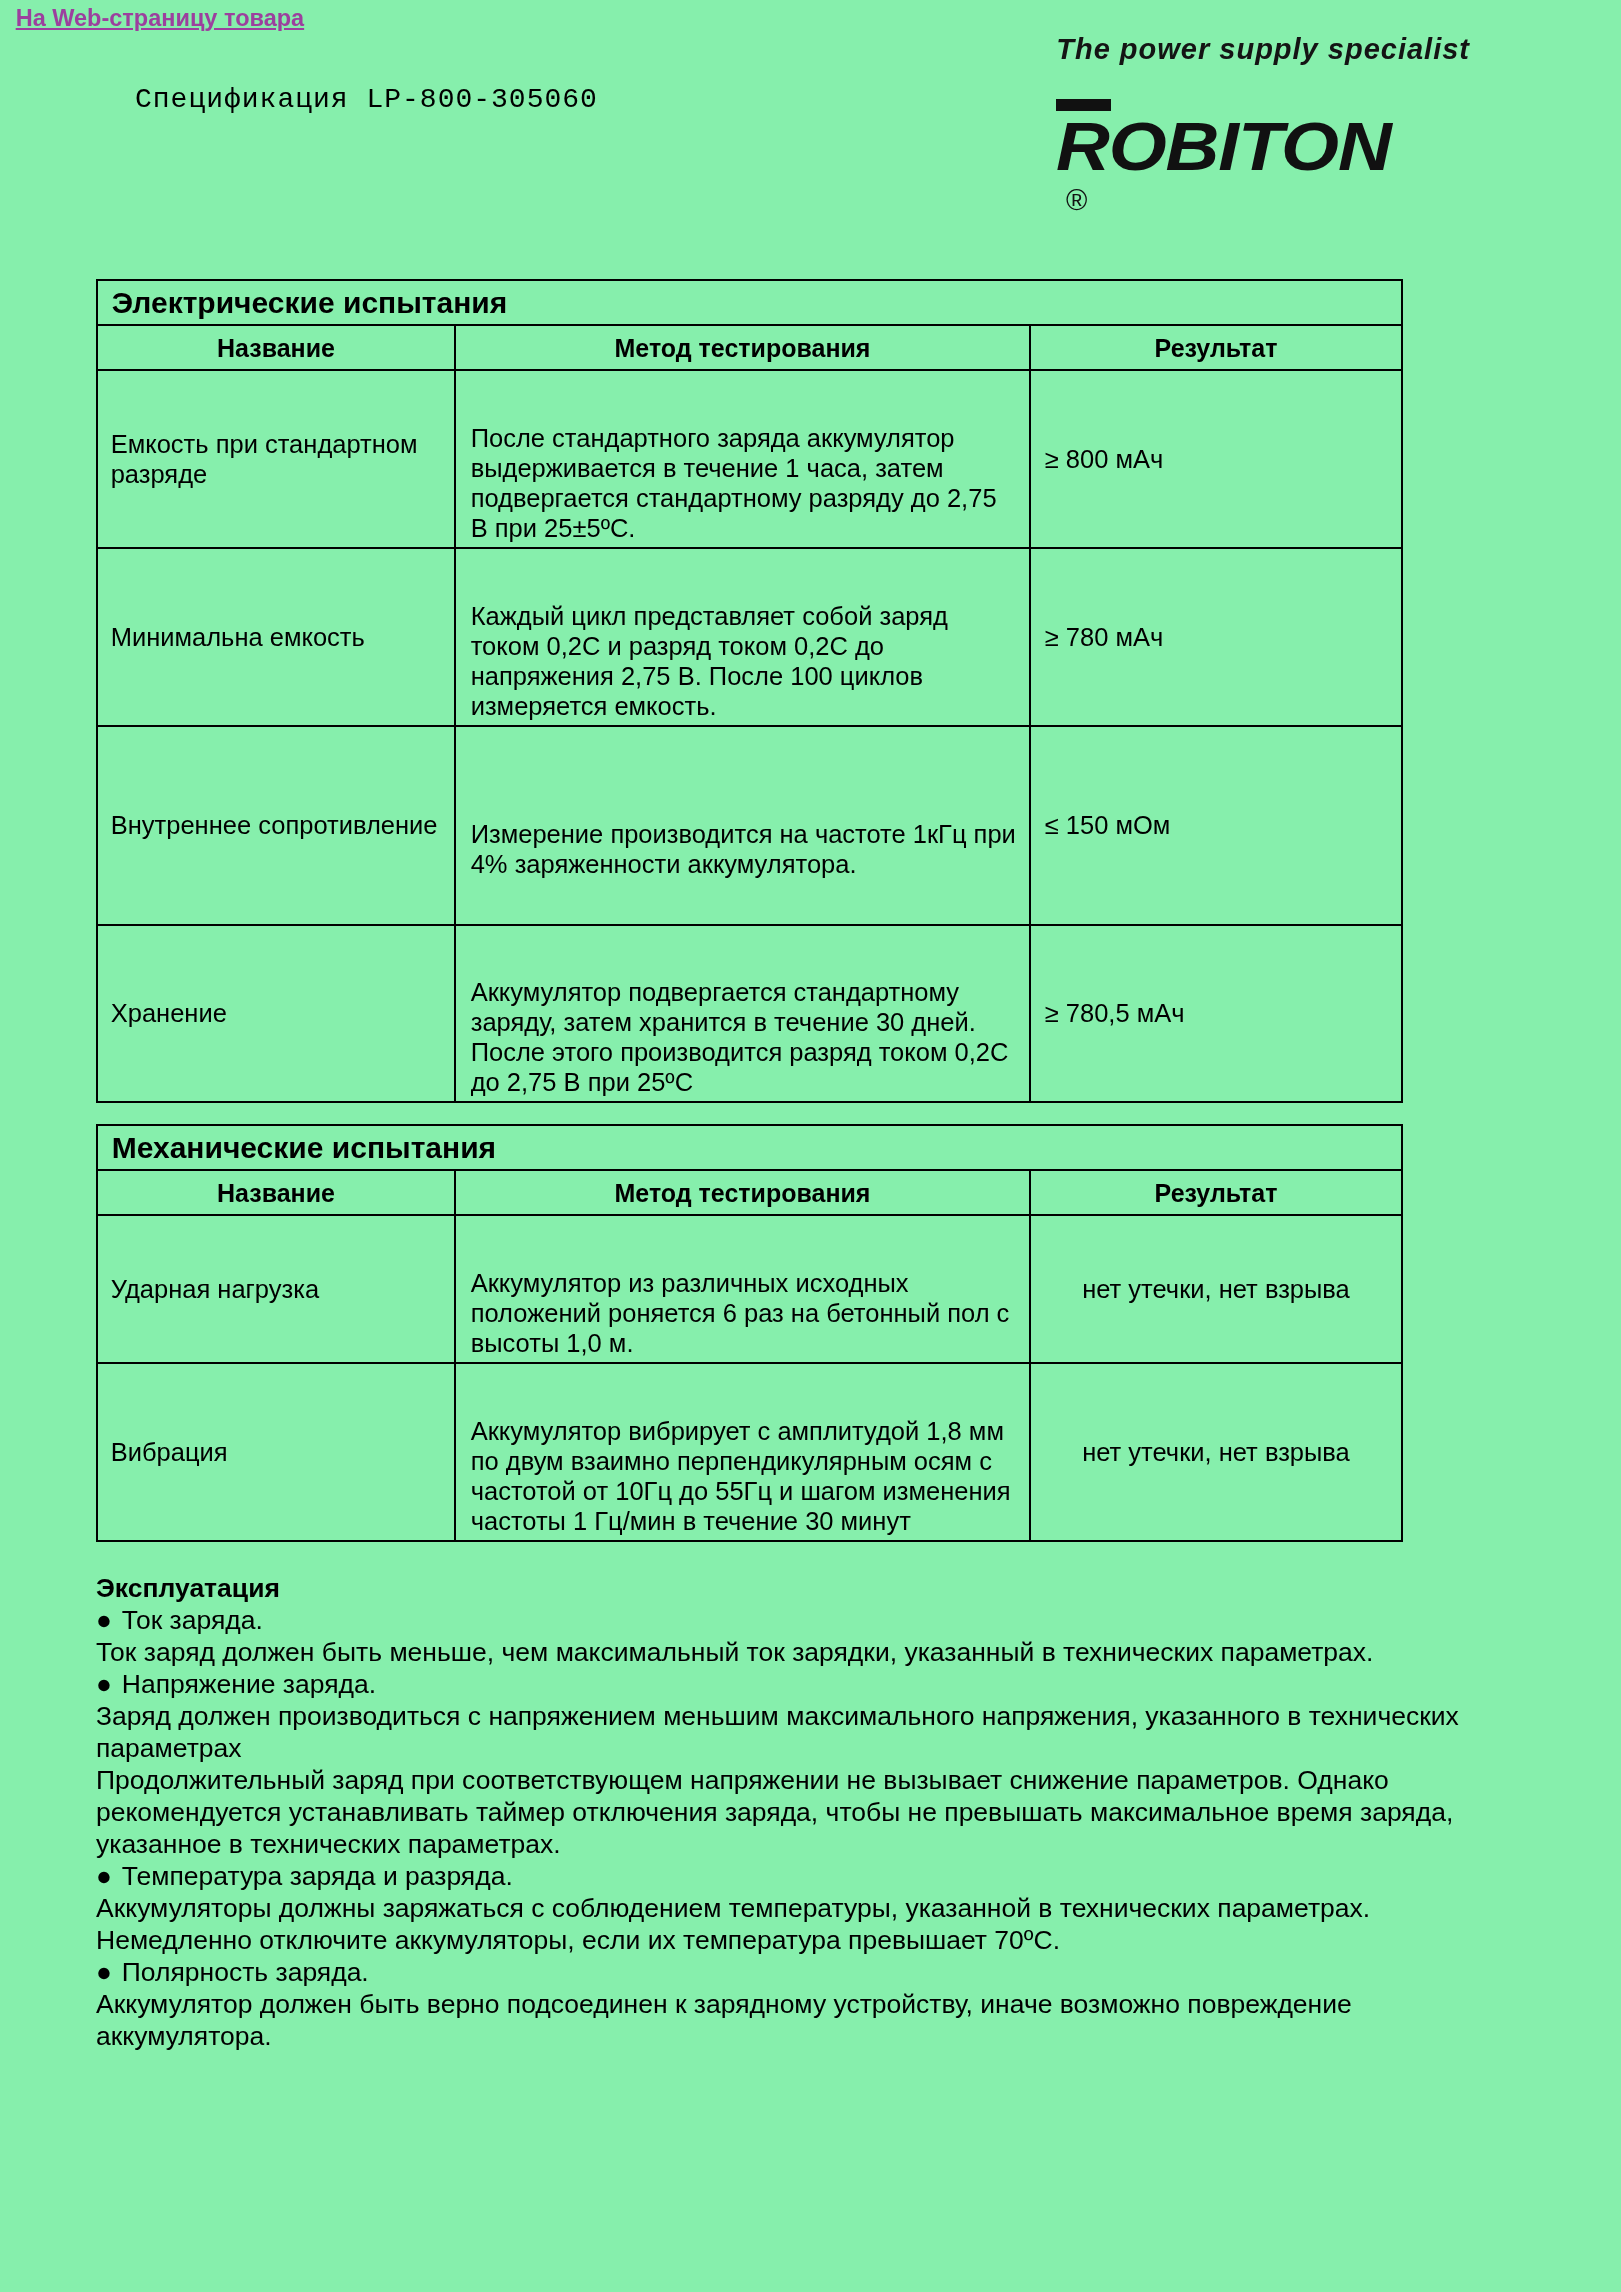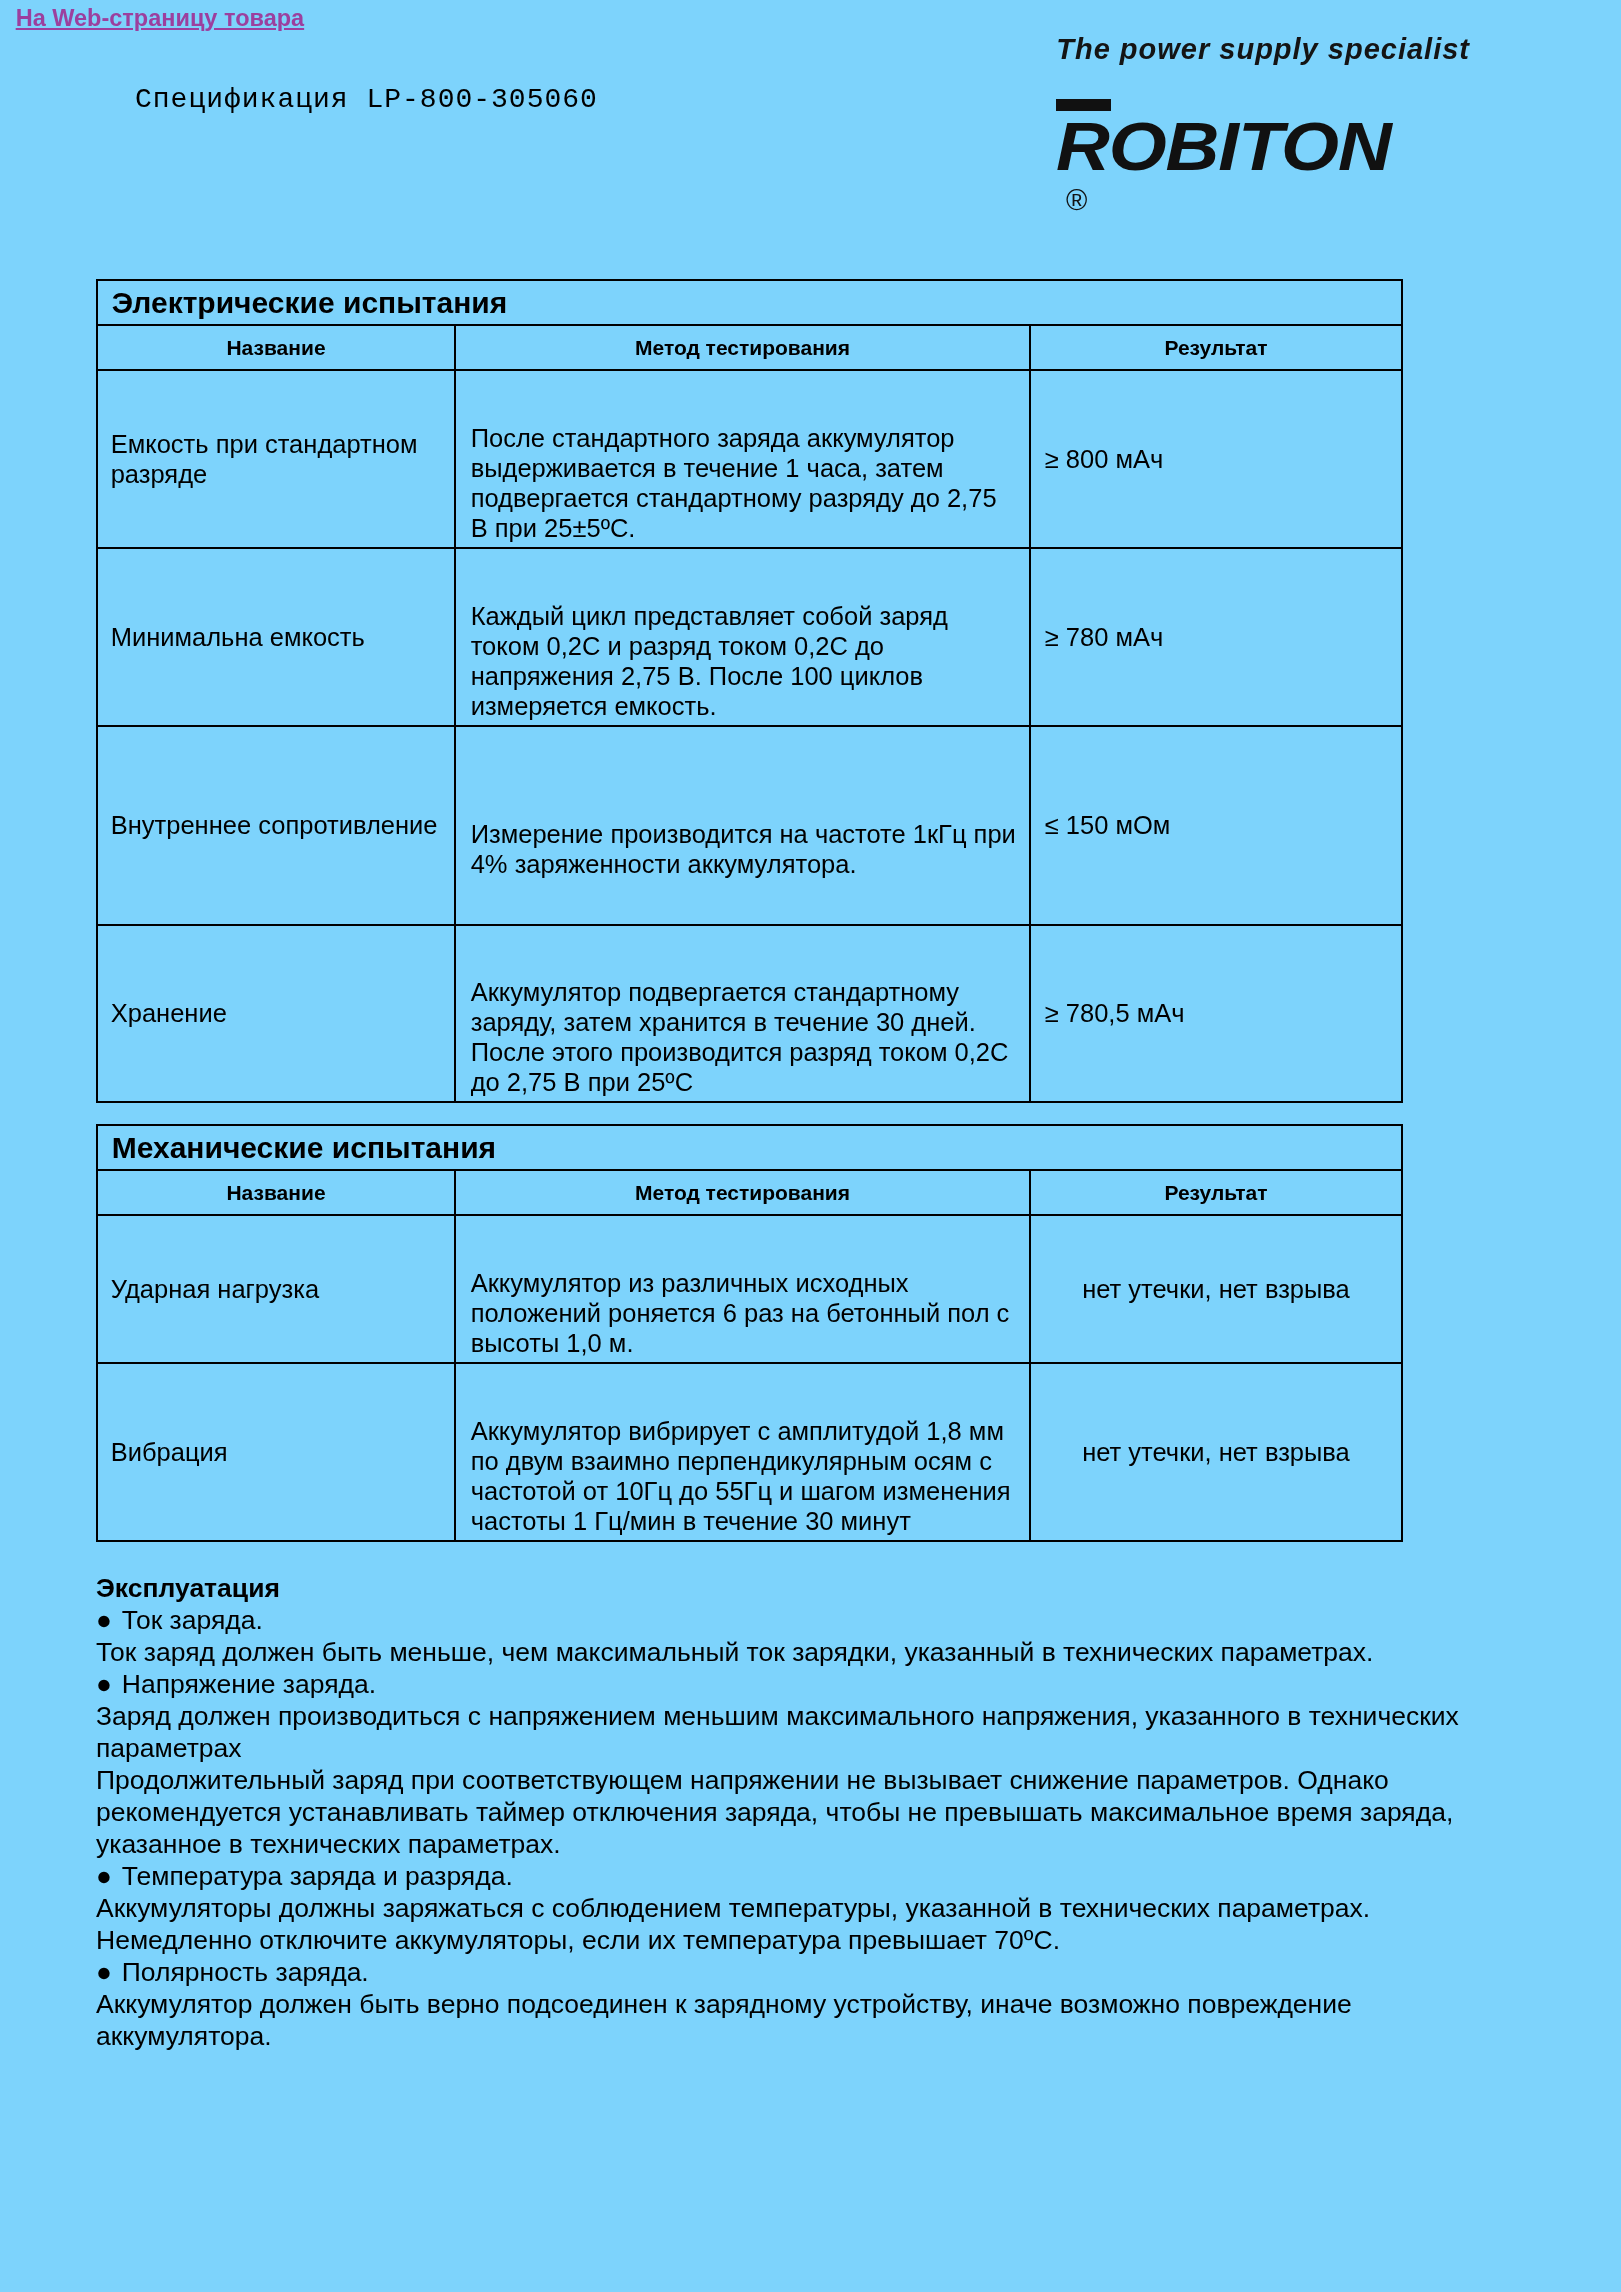--- a/index.html
+++ b/index.html
@@ -1,17 +1,17 @@
 <!DOCTYPE html>
 <html><head>
 <meta charset="utf-8">
 <style>
   html,body { margin:0; padding:0; background:#e8e8e8; }
   .page {
-    position:relative; width:1621px; height:2293px; background:#7dd3fc;
+    position:relative; width:1621px; height:2293px; background:#86efac;
     margin:0 auto; overflow:hidden; color:#000;
     font-family:"Liberation Sans", sans-serif;
   }
 
   
   .weblink {
     position:absolute; top:4.9px; left:15.7px;
     font-size:23.5px; font-weight:bold; color:#9c3f9e;
     text-decoration:underline; cursor:pointer;
   }
@@ -46,21 +46,21 @@
   table.spec-table, table.spec-table td, table.spec-table th { border:2px solid #000; }
   table.spec-table { border-width:2.9px; }
   #table-electrical { top:279px; }
   #table-mechanical { top:1124px; }
 
   tr.title-row td {
     font-weight:bold; font-size:30px; height:39px;
     padding:2px 0 2px 13.7px; border-bottom:2.9px solid #000;
   }
   tr.header-row th {
-    font-weight:bold; font-size:21px; height:41px;
+    font-weight:bold; font-size:25px; height:41px;
     text-align:center; vertical-align:middle; border-bottom:2.9px solid #000;
   }
   td.cell-name { vertical-align:middle; padding:3.9px 7.8px 3.9px 12.7px; text-align:left; }
   td.cell-method { vertical-align:middle; padding:3.9px 9.8px 3.9px 14.7px; text-align:left; }
   td.cell-method .method-text { display:block; max-width:547px;margin-top:48px; }
   td.cell-result { vertical-align:middle; padding:3.9px 7.8px 3.9px 13.7px; text-align:left; }
   #table-mechanical td.cell-result { text-align:center; padding-left:7.8px; }
 
   
   .operation {

